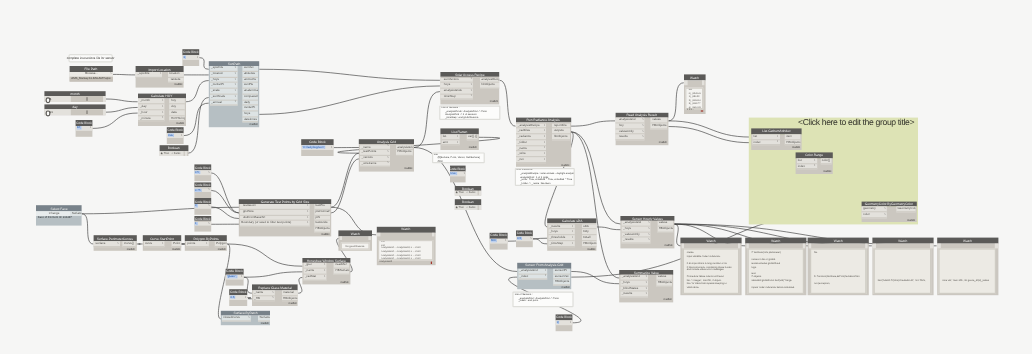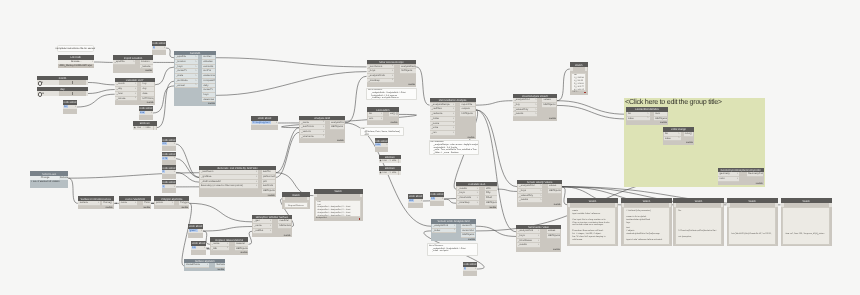--- a/index.html
+++ b/index.html
@@ -3,21 +3,21 @@
 <meta charset="utf-8">
 <style>
   html,body{margin:0;padding:0;}
   body{width:860px;height:295px;overflow:hidden;background:#f6f6f5;
        font-family:"Liberation Sans",sans-serif;
        -webkit-font-smoothing:antialiased;text-rendering:geometricPrecision;}
   #canvas{position:relative;width:860px;height:295px;background:#f6f6f5;overflow:hidden;}
   svg#wires{position:absolute;left:0;top:0;width:860px;height:295px;}
   svg#wires path{fill:none;stroke:#3f3f3f;stroke-width:0.55;}
   .group{position:absolute;}
-  .group-title{position:absolute;color:#35352c;font-size:7.2px;white-space:nowrap;letter-spacing:-0.3px;}
+  .group-title{position:absolute;color:#35352c;font-size:7.2px;white-space:nowrap;letter-spacing:-0.3px;padding-left:40px;}
   .node{position:absolute;box-sizing:border-box;}
   .hdr{height:4.6px;background:#5b5a58;color:#eeeeed;font-size:2.7px;overflow:hidden;
        position:relative;}
   .hdr>span{position:absolute;left:50%;top:3.45px;transform-origin:center;white-space:nowrap;
        line-height:0;transform:translateX(-50%);}
   .node.sel>.hdr{background:#78828a;}
   .bd{background:#cbc7c0;position:relative;box-sizing:border-box;}
   .node.sel>.bd{background:#b6bfc3;}
   .pin,.pout{position:absolute;height:4.7px;line-height:4.7px;background:#e3e1dc;
        font-size:2.5px;color:#55534f;white-space:nowrap;overflow:hidden;box-sizing:border-box;

